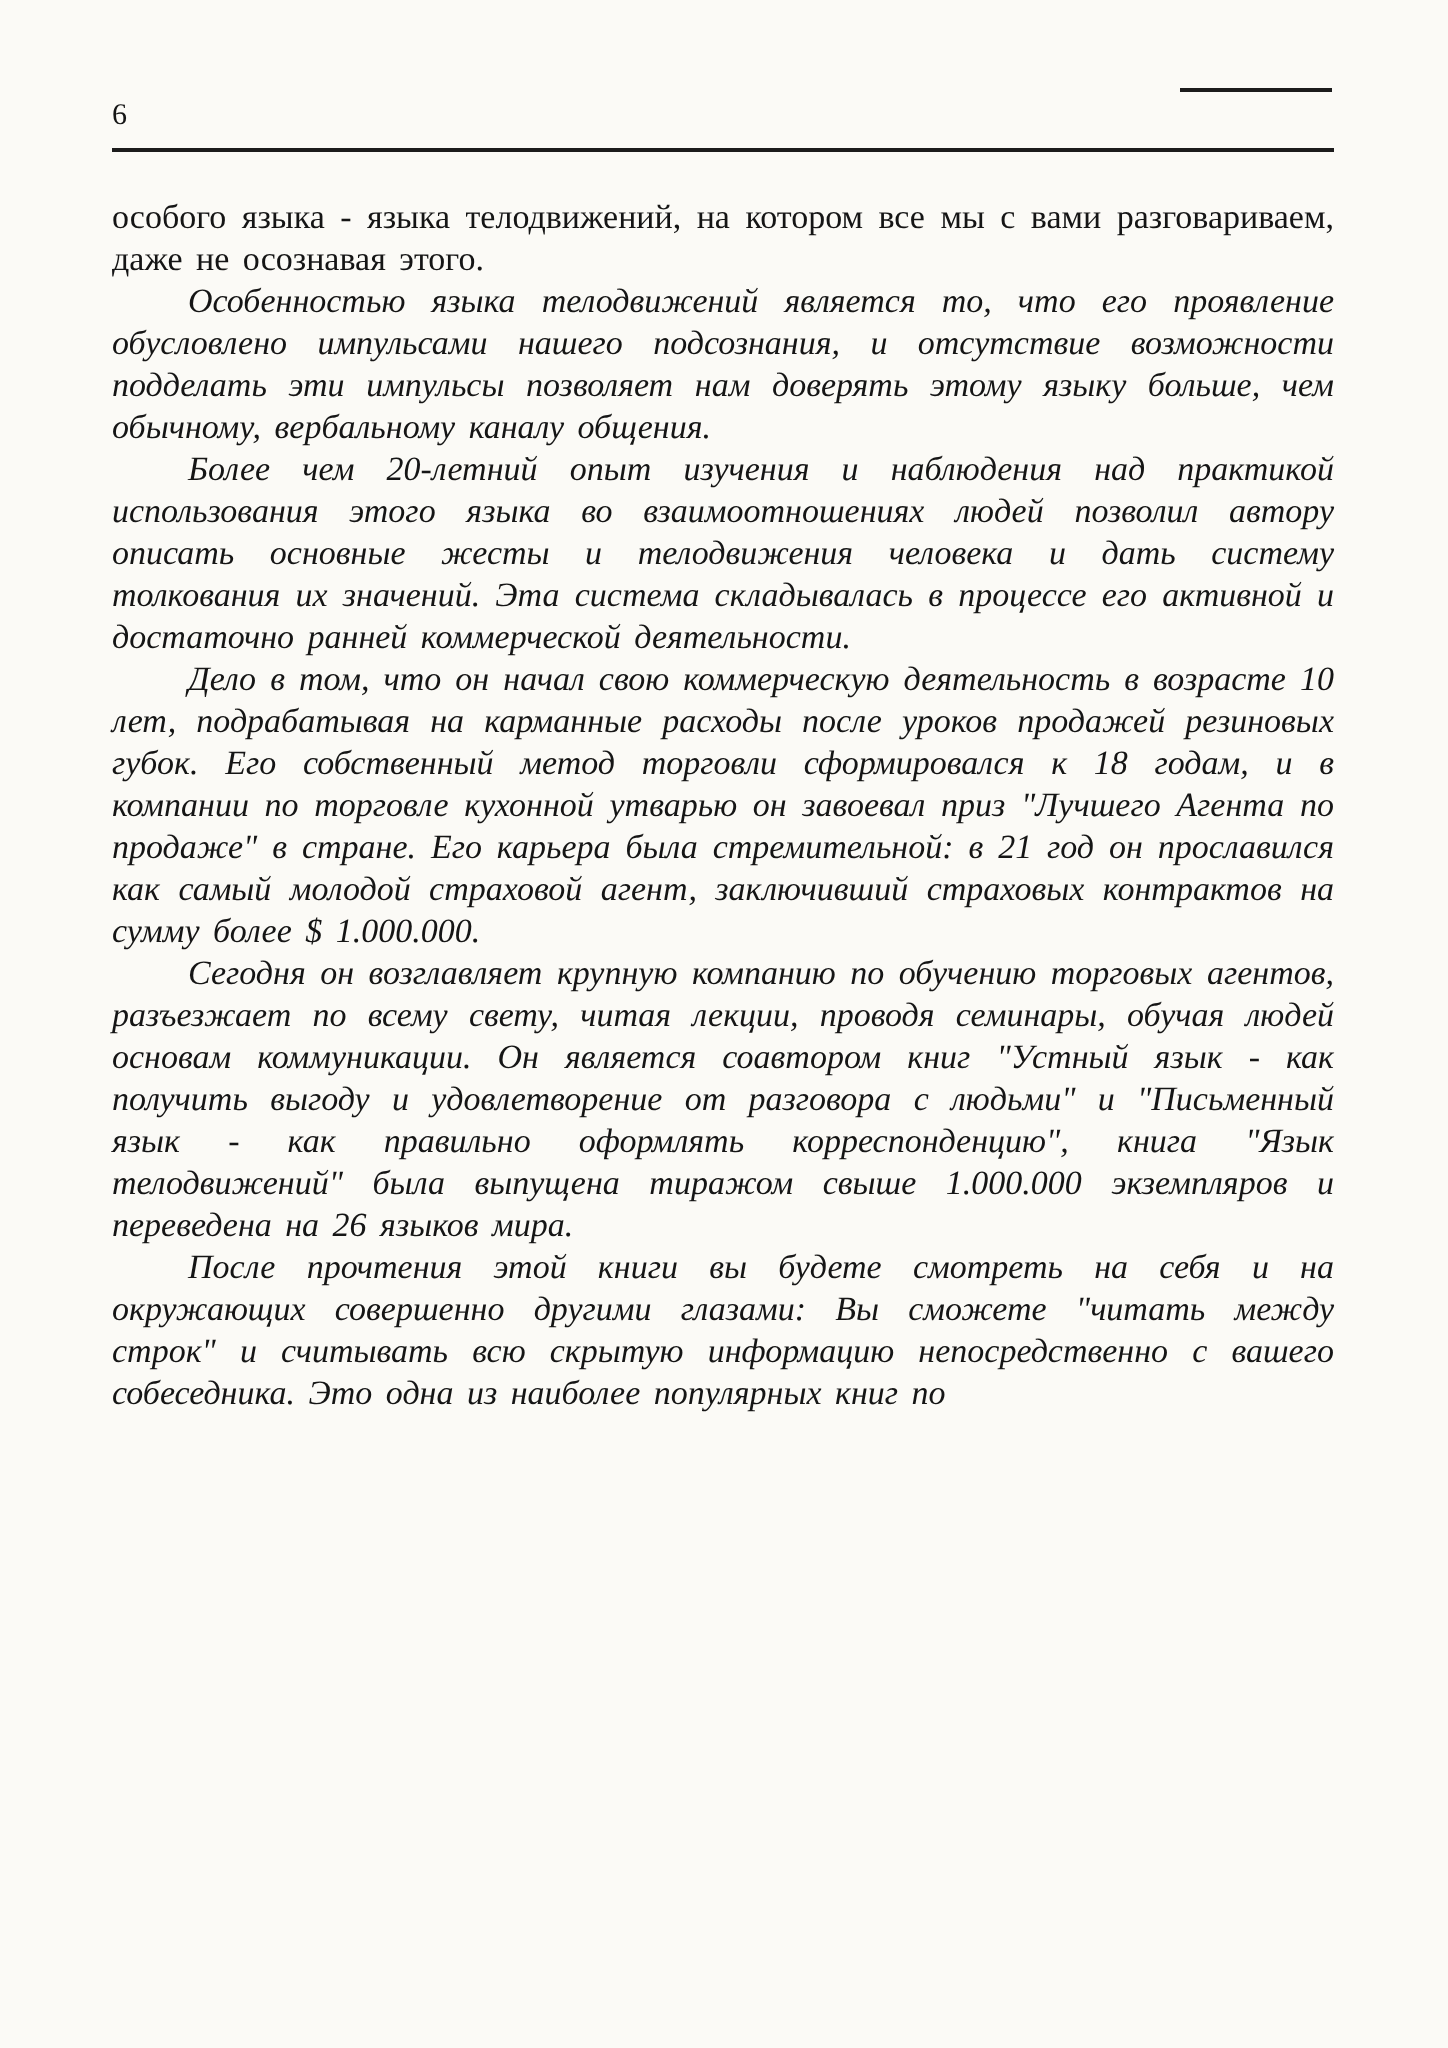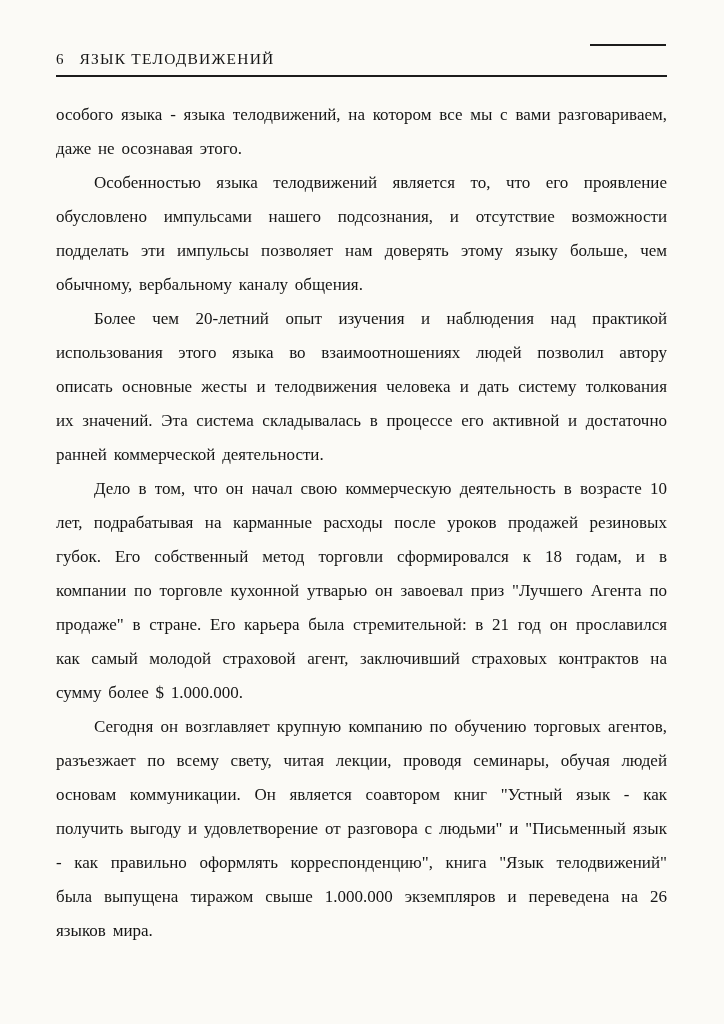--- a/index.html
+++ b/index.html
@@ -41,36 +41,36 @@
   .page-num {
     font-size: 15px;
     letter-spacing: 0;
   }
   .page-body {
     position: absolute;
     top: 98px;
     left: 56px;
     right: 57px;
     font-size: 17px;
-    line-height: 34px;
+    line-height: 21px;
     text-align: justify;
     word-spacing: 2.5px;
   }
   .para { margin: 0; }
-  .para.indent { text-indent: 38px; }
+  .para.indent { text-indent: 38px; font-style: italic; }
 </style>
 </head>
 <body>
 
 <div class="page">
   <div class="scan-artifact-top"></div>
   <header class="page-header">
     <span class="page-num">6</span>
-    <span class="running-title">ЯЗЫК ТЕЛОДВИЖЕНИЙ</span>
   </header>
   <main class="page-body" id="page-body">
       <p class="para">особого языка - языка телодвижений, на котором все мы с вами разговариваем, даже не осознавая этого.</p>
       <p class="para indent">Особенностью языка телодвижений является то, что его проявление обусловлено импульсами нашего подсознания, и отсутствие возможности подделать эти импульсы позволяет нам доверять этому языку больше, чем обычному, вербальному каналу общения.</p>
       <p class="para indent">Более чем 20-летний опыт изучения и наблюдения над практикой использования этого языка во взаимоотношениях людей позволил автору описать основные жесты и телодвижения человека и дать систему толкования их значений. Эта система складывалась в процессе его активной и достаточно ранней коммерческой деятельности.</p>
       <p class="para indent">Дело в том, что он начал свою коммерческую деятельность в возрасте 10 лет, подрабатывая на карманные расходы после уроков продажей резиновых губок. Его собственный метод торговли сформировался к 18 годам, и в компании по торговле кухонной утварью он завоевал приз "Лучшего Агента по продаже" в стране. Его карьера была стремительной: в 21 год он прославился как самый молодой страховой агент, заключивший страховых контрактов на сумму более $ 1.000.000.</p>
       <p class="para indent">Сегодня он возглавляет крупную компанию по обучению торговых агентов, разъезжает по всему свету, читая лекции, проводя семинары, обучая людей основам коммуникации. Он является соавтором книг "Устный язык - как получить выгоду и удовлетворение от разговора с людьми" и "Письменный язык - как правильно оформлять корреспонденцию", книга "Язык телодвижений" была выпущена тиражом свыше 1.000.000 экземпляров и переведена на 26 языков мира.</p>
+      <p class="para indent">После прочтения этой книги вы будете смотреть на себя и на окружающих совершенно другими глазами: Вы сможете "читать между строк" и считывать всю скрытую информацию непосредственно с вашего собеседника. Это одна из наиболее популярных книг по</p>
     </main>
 </div>
 
 </body></html>

